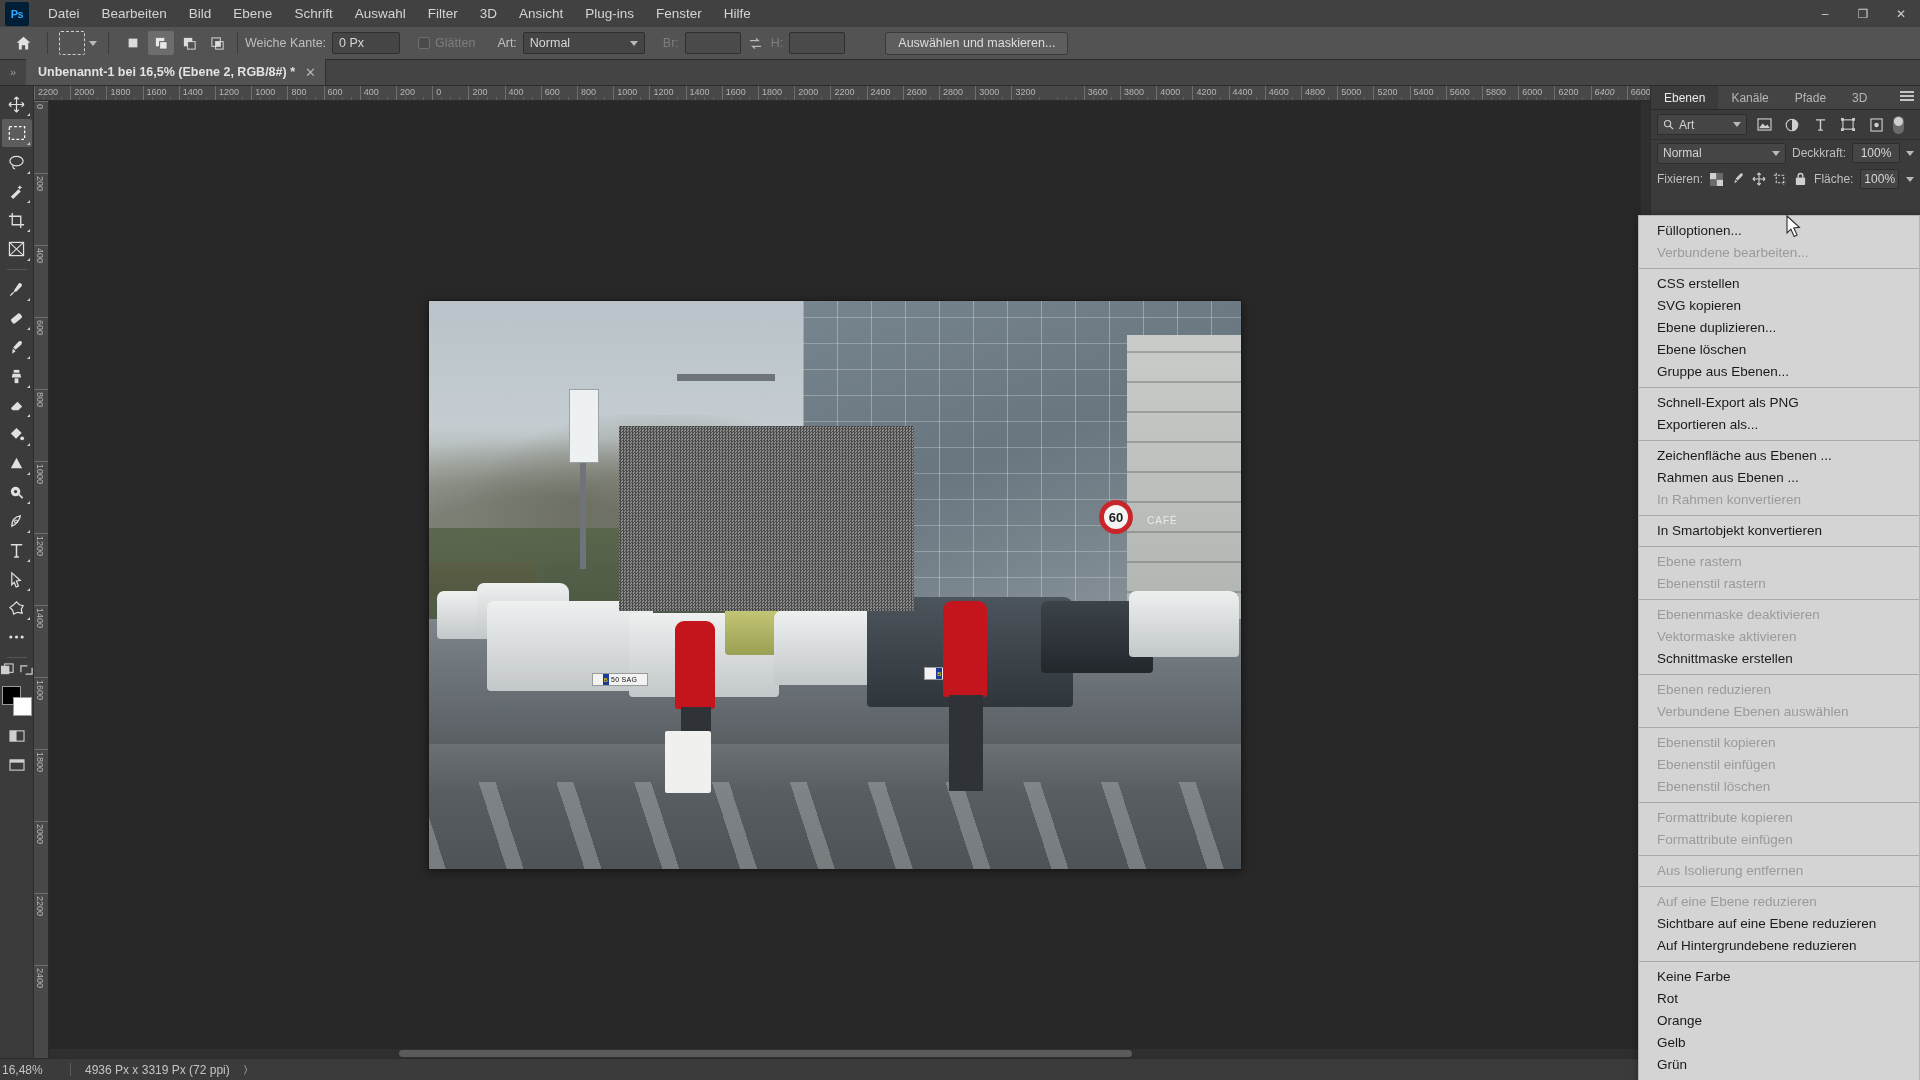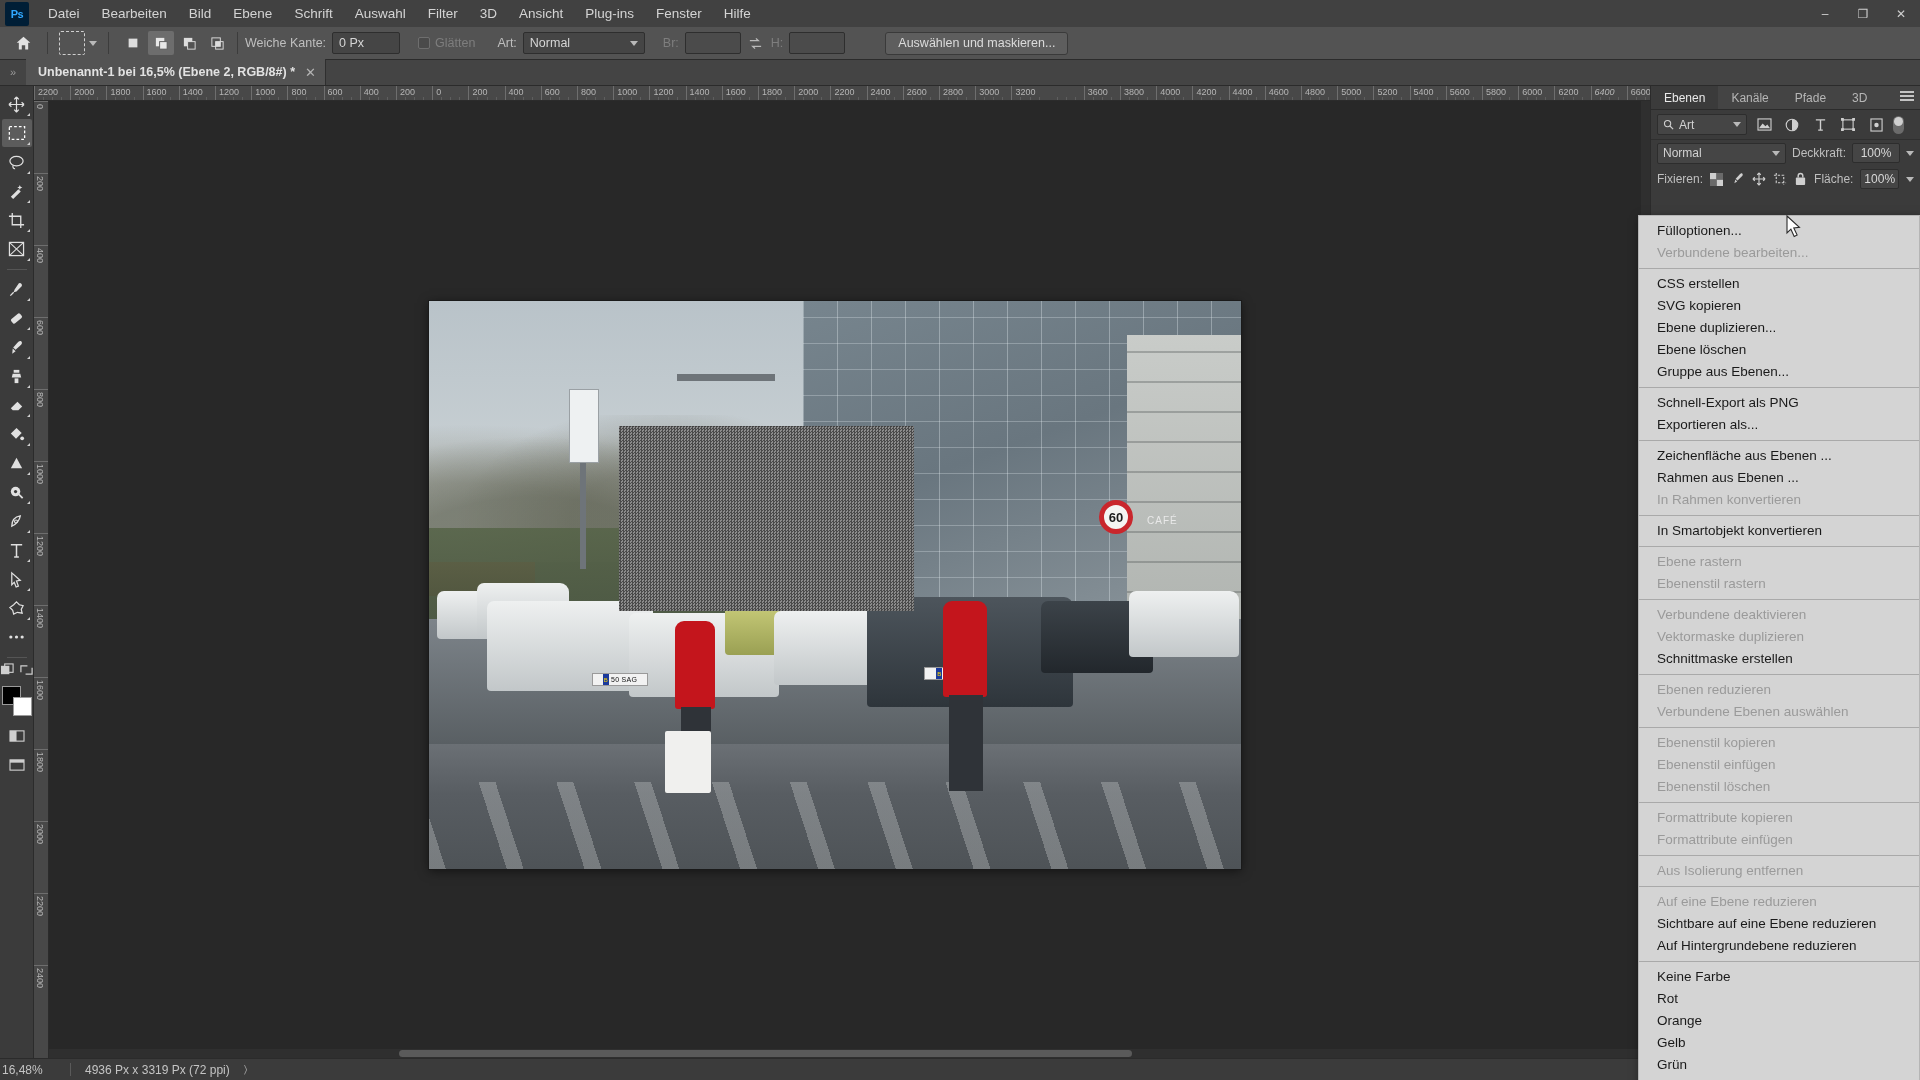--- a/index.html
+++ b/index.html
@@ -1075,22 +1075,22 @@
       <div class="ctxsep"></div>
       <div class="ci">Zeichenfläche aus Ebenen ...</div>
       <div class="ci">Rahmen aus Ebenen ...</div>
       <div class="ci disabled">In Rahmen konvertieren</div>
       <div class="ctxsep"></div>
       <div class="ci">In Smartobjekt konvertieren</div>
       <div class="ctxsep"></div>
       <div class="ci disabled">Ebene rastern</div>
       <div class="ci disabled">Ebenenstil rastern</div>
       <div class="ctxsep"></div>
-      <div class="ci disabled">Verbundene deaktivieren</div>
-      <div class="ci disabled">Vektormaske duplizieren</div>
+      <div class="ci disabled">Ebenenmaske deaktivieren</div>
+      <div class="ci disabled">Vektormaske aktivieren</div>
       <div class="ci">Schnittmaske erstellen</div>
       <div class="ctxsep"></div>
       <div class="ci disabled">Ebenen reduzieren</div>
       <div class="ci disabled">Verbundene Ebenen auswählen</div>
       <div class="ctxsep"></div>
       <div class="ci disabled">Ebenenstil kopieren</div>
       <div class="ci disabled">Ebenenstil einfügen</div>
       <div class="ci disabled">Ebenenstil löschen</div>
       <div class="ctxsep"></div>
       <div class="ci disabled">Formattribute kopieren</div>

